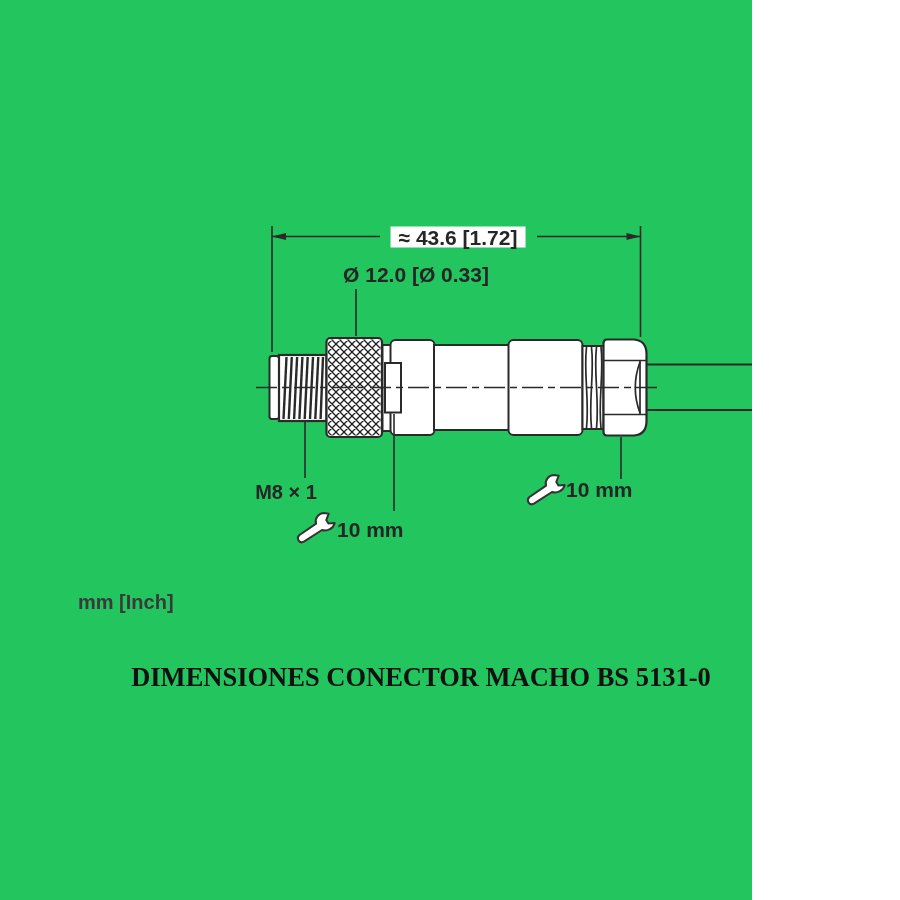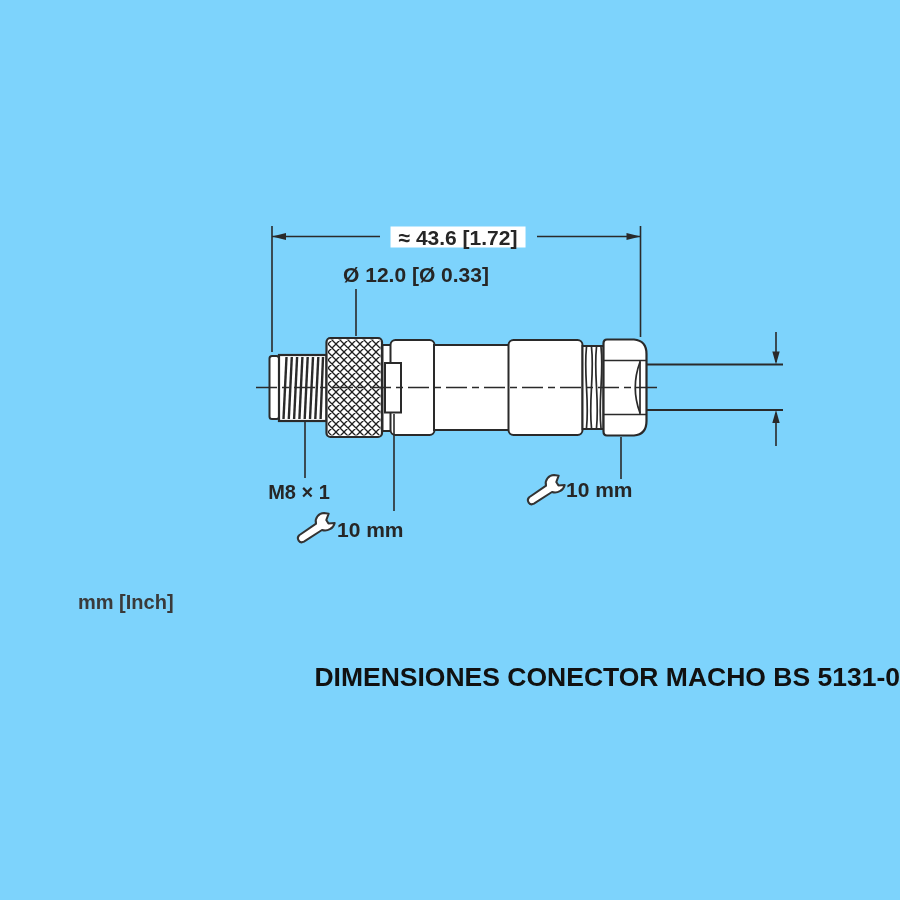--- a/index.html
+++ b/index.html
@@ -1,51 +1,51 @@
 <!DOCTYPE html>
 <html><head>
 <meta charset="utf-8">
 <style>
   html,body{margin:0;padding:0;background:#fff;}
   .canvas{
     position:relative;
-    width:900px;height:900px;
-    background:#7dd3fc;
+    width:752px;height:900px;
+    background:#22c55e;
     overflow:hidden;
     font-family:"Liberation Sans", sans-serif;
     color:#262626;
   }
   .drawing-svg{position:absolute;left:0;top:0;}
   .dim-label{
     position:absolute;
     font-size:21px;
     font-weight:600;
     color:#262626;
     white-space:nowrap;
     line-height:1;
   }
   .center-anchor{transform:translate(-50%,-50%);}
   .left-anchor{transform:translate(0,-50%);}
   .label-length{left:458px;top:237px;background:#fff;padding:0 8px;}
   .label-knurl-dia{left:416px;top:274px;}
   .label-cable-dia{left:687px;top:388px;font-size:21.5px;}
-  .label-thread{left:299px;top:492px;font-size:20px;}
+  .label-thread{left:286px;top:492px;font-size:20px;}
   .label-wrench-front{left:337px;top:529px;}
   .label-wrench-back{left:566px;top:489px;}
   .units-note{
     position:absolute;left:78px;top:602px;
     transform:translate(0,-50%);
     font-size:20px;font-weight:600;color:#3a3a3a;
     white-space:nowrap;
   }
   .page-title{
     position:absolute;left:90px;right:0;top:677px;
     transform:translateY(-50%);
-    text-align:right;
-    font-family:Liberation Sans, sans-serif;
+    text-align:center;
+    font-family:Liberation Serif, serif;
     font-weight:bold;
     font-size:26.5px;
     color:#111;
     white-space:nowrap;
   }
 </style>
 </head>
 <body>
 
 <div class="canvas">

